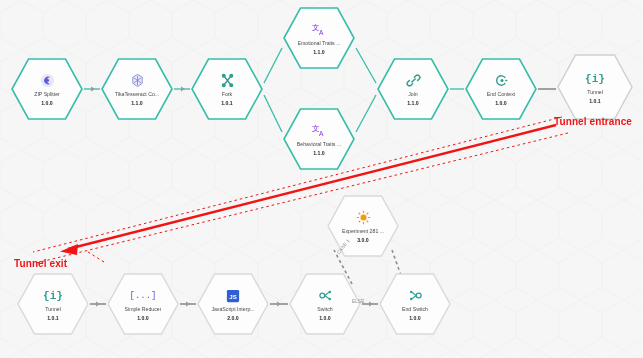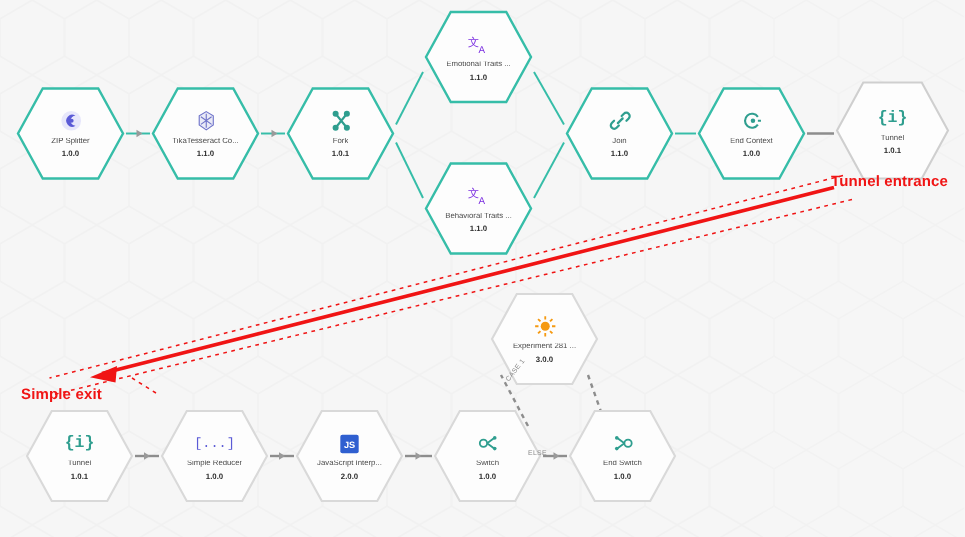--- a/index.html
+++ b/index.html
@@ -385,15 +385,15 @@
       <polygon points="60,251.5 78,244 77,255" fill="#f01414" stroke="none"></polygon>
 
       <line x1="562" y1="117" x2="33" y2="252" stroke-width="1" stroke-dasharray="2.5 3"></line>
       <line x1="568" y1="133" x2="36" y2="263" stroke-width="1" stroke-dasharray="2.5 3"></line>
 
       <line x1="104" y1="262" x2="88" y2="252" stroke-width="1" stroke-dasharray="2.5 3"></line>
     </g>
   </svg>
 
   <div class="annot-label" style="left:554px;top:116px;">Tunnel entrance</div>
-  <div class="annot-label" style="left:14px;top:258px;">Simple exit</div>
+  <div class="annot-label" style="left:14px;top:258px;">Tunnel exit</div>
 
 </div>
 
 </body></html>

